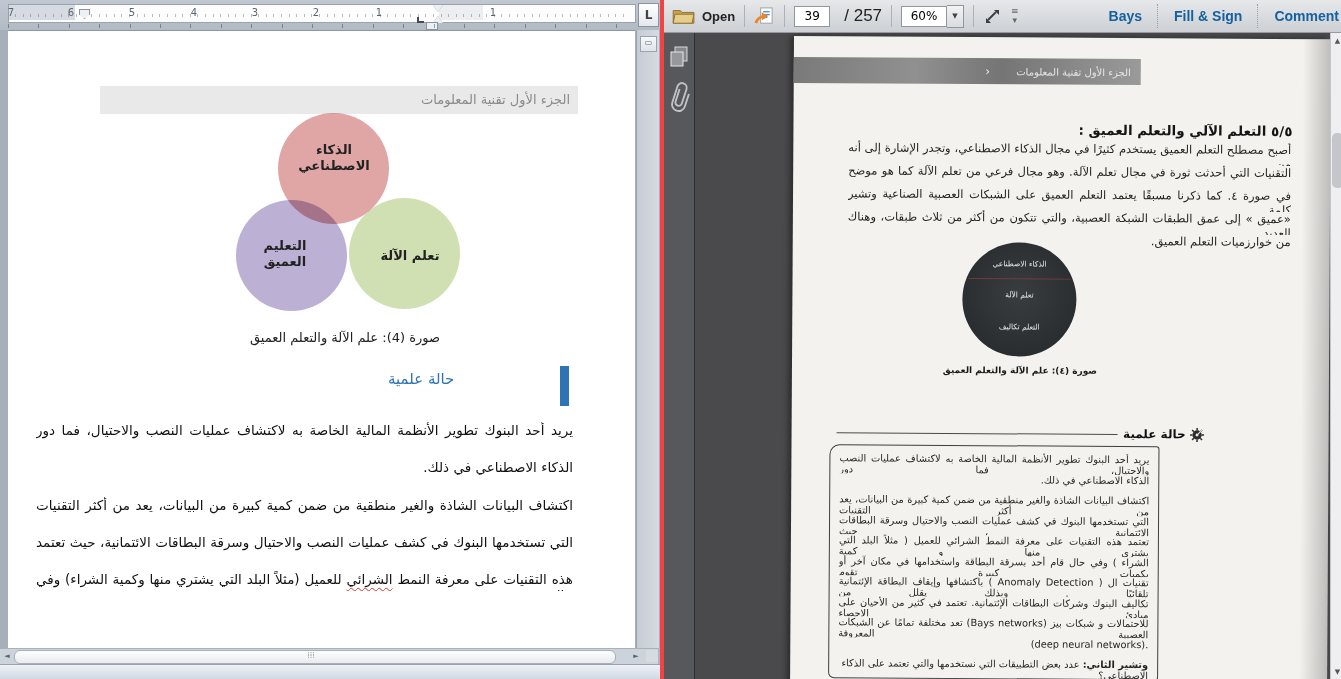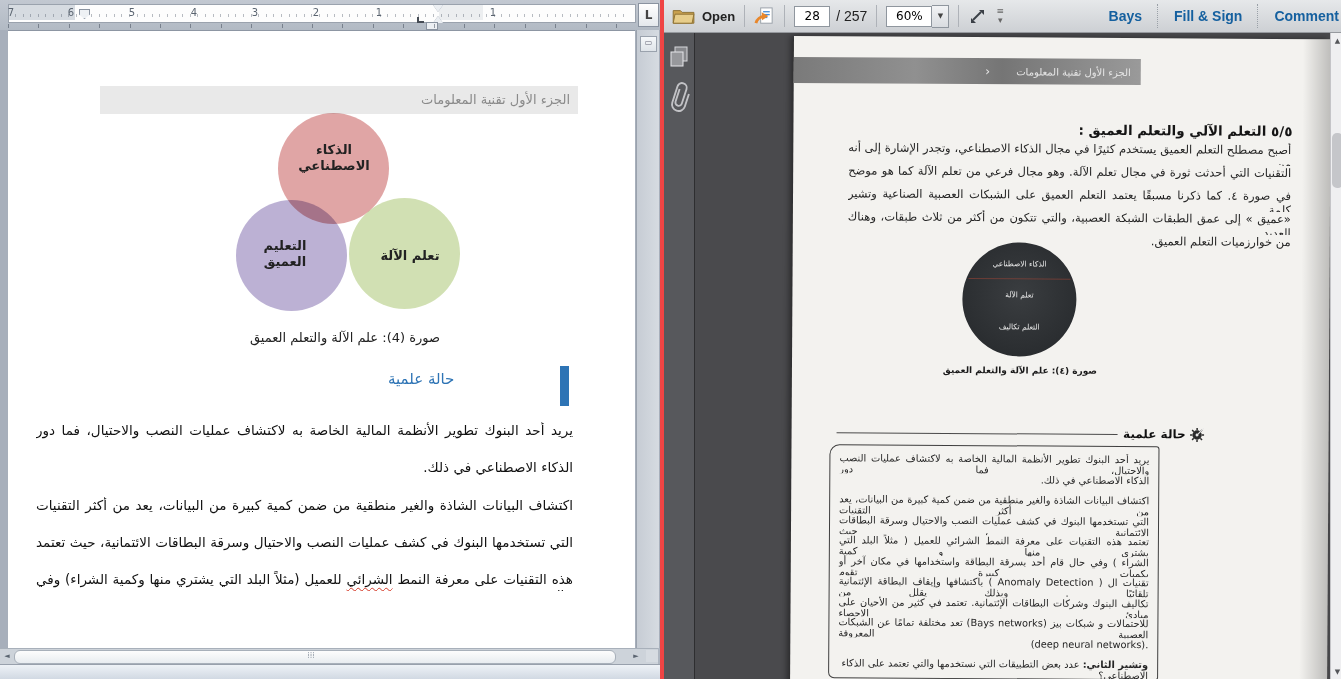--- a/index.html
+++ b/index.html
@@ -52,21 +52,21 @@
      border-top:1px solid #98a0ac;font-size:10.5px;color:#333;}
   
   #pdf{left:660px;top:0;width:681px;height:679px;background:#4b4b4e;border-left:4px solid #ef4444;}
   #ptool{left:0;top:0;width:681px;height:33px;background:linear-gradient(#e6e8ea,#cdd0d4);
      border-bottom:1px solid #96999e;display:flex;align-items:center;padding-left:8px;box-sizing:border-box;}
   .tsep{width:1px;height:22px;background:#aeb2b8;margin:0 9px;}
   .tdot{width:1px;height:24px;border-left:1px dotted #9aa0a8;margin:0 2px;}
   .tlink{color:#15609f;font-family:"Liberation Sans",sans-serif;font-weight:bold;font-size:14px;padding:0 13px;}
   #openl{color:#222;font-family:"Liberation Sans",sans-serif;font-weight:bold;font-size:13px;margin-left:6px;}
   #pginput{width:34px;height:19px;background:#fff;border:1px solid #8f969e;text-align:center;font-size:12px;line-height:19px;}
-  #pgtotal{font-size:14px;color:#222;margin-left:6px;font-family:"Liberation Sans",sans-serif;}
+  #pgtotal{font-size:17px;color:#222;margin-left:14px;font-family:"Liberation Sans",sans-serif;}
   #zoombox{width:44px;height:19px;background:#fff;border:1px solid #8f969e;text-align:center;font-size:12px;line-height:19px;}
   #zoomdd{width:16px;height:21px;background:linear-gradient(#f2f3f5,#d9dce0);border:1px solid #8f969e;border-left:none;
      font-size:7px;color:#444;text-align:center;line-height:21px;}
   #psidebar{left:0;top:33px;width:30px;height:646px;background:#57585c;border-right:1px solid #2e2e30;}
   #pcanvas{left:31px;top:33px;width:635px;height:646px;background:#4a4a4d;overflow:hidden;}
   #pscroll{left:666px;top:33px;width:15px;height:646px;background:#efeff1;border-left:1px solid #c4c4c8;}
   .ps-arrow{left:667px;width:13px;height:12px;font-size:7px;color:#55565a;text-align:center;line-height:12px;}
   #psthumb{left:668px;top:133px;width:11px;height:55px;background:#c5c6ca;border-radius:5px;}
   
   #scan{left:99px;top:3px;width:537px;height:700px;background:#f3f2ef;transform:rotate(.35deg);
@@ -200,21 +200,21 @@
         <svg class="svgic" width="21" height="21" viewBox="0 0 22 22">
           <rect x="7" y="2" width="12" height="16" fill="#fff" stroke="#98a0a8"></rect>
           <line x1="9.5" y1="6" x2="16.5" y2="6" stroke="#4a90d9" stroke-width="1.4"></line>
           <line x1="9.5" y1="9" x2="16.5" y2="9" stroke="#4a90d9" stroke-width="1.4"></line>
           <line x1="9.5" y1="12" x2="14" y2="12" stroke="#4a90d9" stroke-width="1.4"></line>
           <path d="M2 18 a9 9 0 0 1 9 -7" fill="none" stroke="#e8872c" stroke-width="3"></path>
           <path d="M8 6.5 l7 4 -6.5 4.5 z" fill="#e8872c"></path>
         </svg>
       </span>
       <span class="tsep"></span>
-      <span id="pginput">28</span>
+      <span id="pginput">39</span>
       <span id="pgtotal">/ 257</span>
       <span class="tsep"></span>
       <span id="zoombox">60%</span>
       <span id="zoomdd">▼</span>
       <span class="tsep"></span>
       <span>
         <svg class="svgic" width="18" height="18" viewBox="0 0 18 18">
           <path d="M5 13 L13 5" stroke="#3a3f46" stroke-width="2"></path>
           <path d="M11 3 h5 v5 z" fill="#3a3f46"></path>
           <path d="M3 11 v5 h5 z" fill="#3a3f46"></path>

